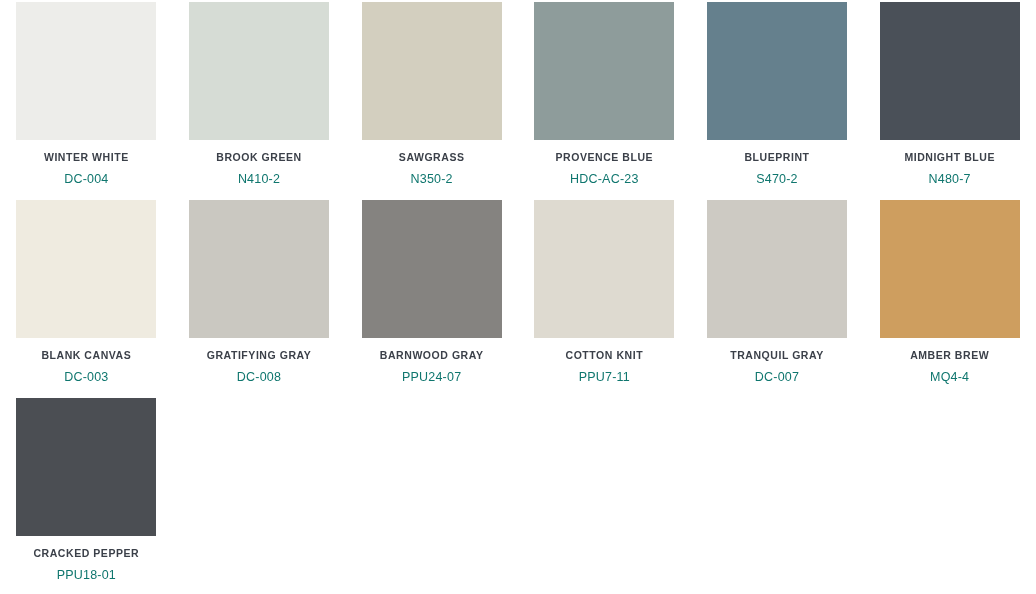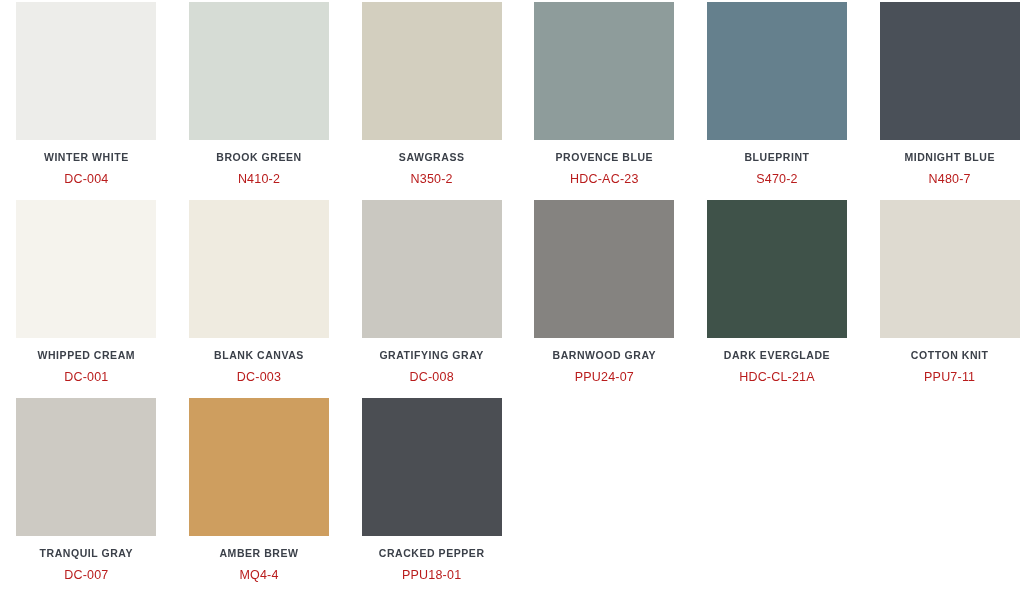--- a/index.html
+++ b/index.html
@@ -46,21 +46,21 @@
     text-transform: uppercase;
     line-height: 1.1;
     white-space: nowrap;
   }
 
   .swatch-code {
     margin-top: 9px;
     font-size: 12.5px;
     font-weight: normal;
     letter-spacing: 0.2px;
-    color: #b91c1c;
+    color: #0f766e;
     text-align: center;
     line-height: 1.1;
     white-space: nowrap;
   }
 </style>
 </head>
 <body>
 
 <div id="palette-grid" style="background: rgb(255, 255, 255); grid-template-columns: repeat(6, 1fr); grid-template-rows: repeat(3, 1fr);">
     <div class="swatch-cell">
@@ -87,43 +87,33 @@
       <div class="swatch-chip" style="background: rgb(101, 128, 141);"></div>
       <div class="swatch-name">BLUEPRINT</div>
       <div class="swatch-code">S470-2</div>
     </div>
     <div class="swatch-cell">
       <div class="swatch-chip" style="background: rgb(74, 80, 88);"></div>
       <div class="swatch-name">MIDNIGHT BLUE</div>
       <div class="swatch-code">N480-7</div>
     </div>
     <div class="swatch-cell">
-      <div class="swatch-chip" style="background: rgb(245, 243, 237);"></div>
-      <div class="swatch-name">WHIPPED CREAM</div>
-      <div class="swatch-code">DC-001</div>
-    </div>
-    <div class="swatch-cell">
       <div class="swatch-chip" style="background: rgb(239, 235, 224);"></div>
       <div class="swatch-name">BLANK CANVAS</div>
       <div class="swatch-code">DC-003</div>
     </div>
     <div class="swatch-cell">
       <div class="swatch-chip" style="background: rgb(202, 200, 193);"></div>
       <div class="swatch-name">GRATIFYING GRAY</div>
       <div class="swatch-code">DC-008</div>
     </div>
     <div class="swatch-cell">
       <div class="swatch-chip" style="background: rgb(133, 131, 128);"></div>
       <div class="swatch-name">BARNWOOD GRAY</div>
       <div class="swatch-code">PPU24-07</div>
-    </div>
-    <div class="swatch-cell">
-      <div class="swatch-chip" style="background: rgb(63, 82, 73);"></div>
-      <div class="swatch-name">DARK EVERGLADE</div>
-      <div class="swatch-code">HDC-CL-21A</div>
     </div>
     <div class="swatch-cell">
       <div class="swatch-chip" style="background: rgb(222, 218, 208);"></div>
       <div class="swatch-name">COTTON KNIT</div>
       <div class="swatch-code">PPU7-11</div>
     </div>
     <div class="swatch-cell">
       <div class="swatch-chip" style="background: rgb(205, 202, 195);"></div>
       <div class="swatch-name">TRANQUIL GRAY</div>
       <div class="swatch-code">DC-007</div>

